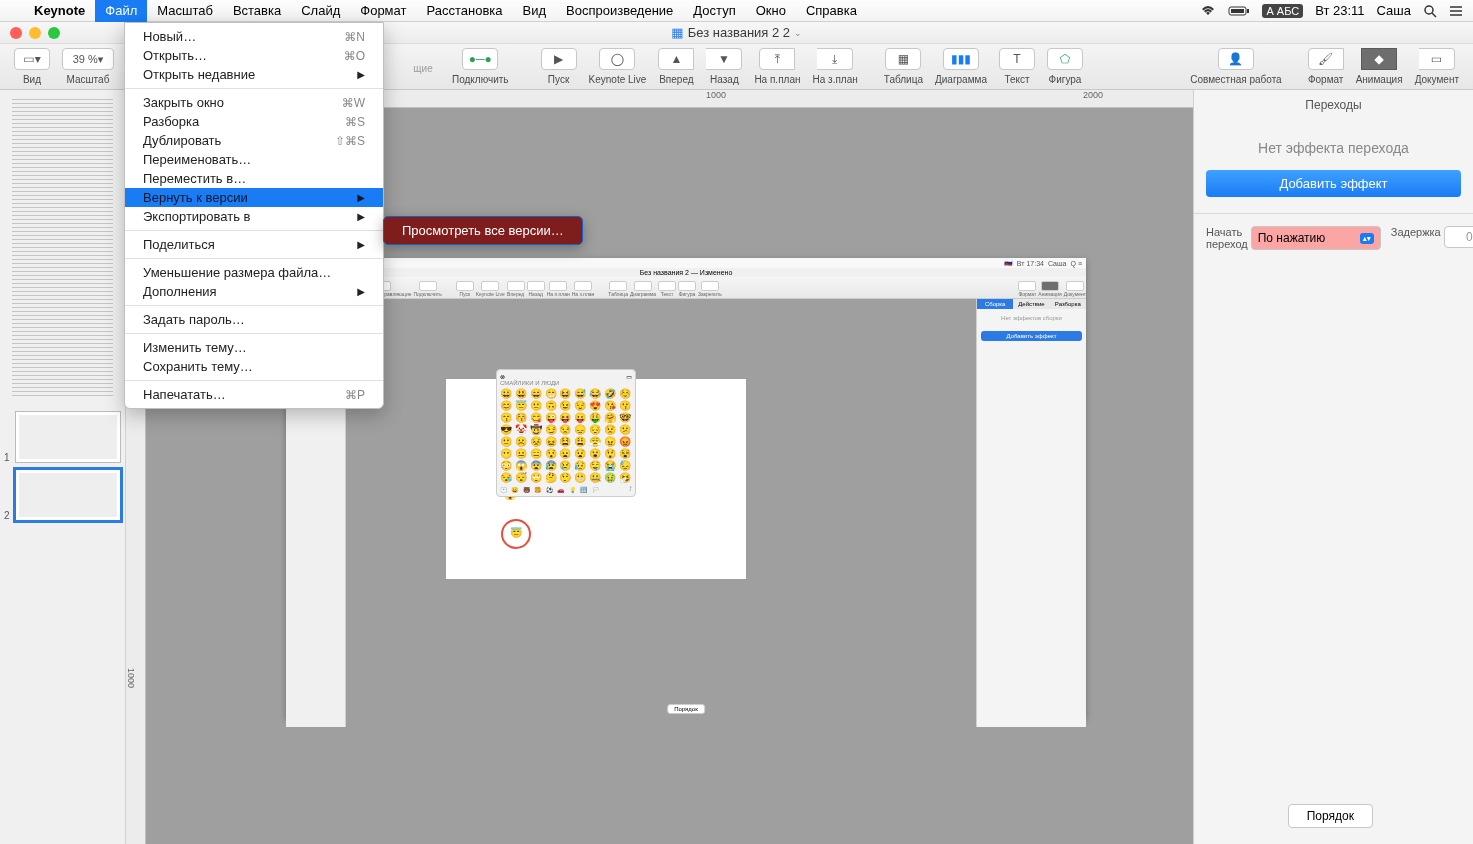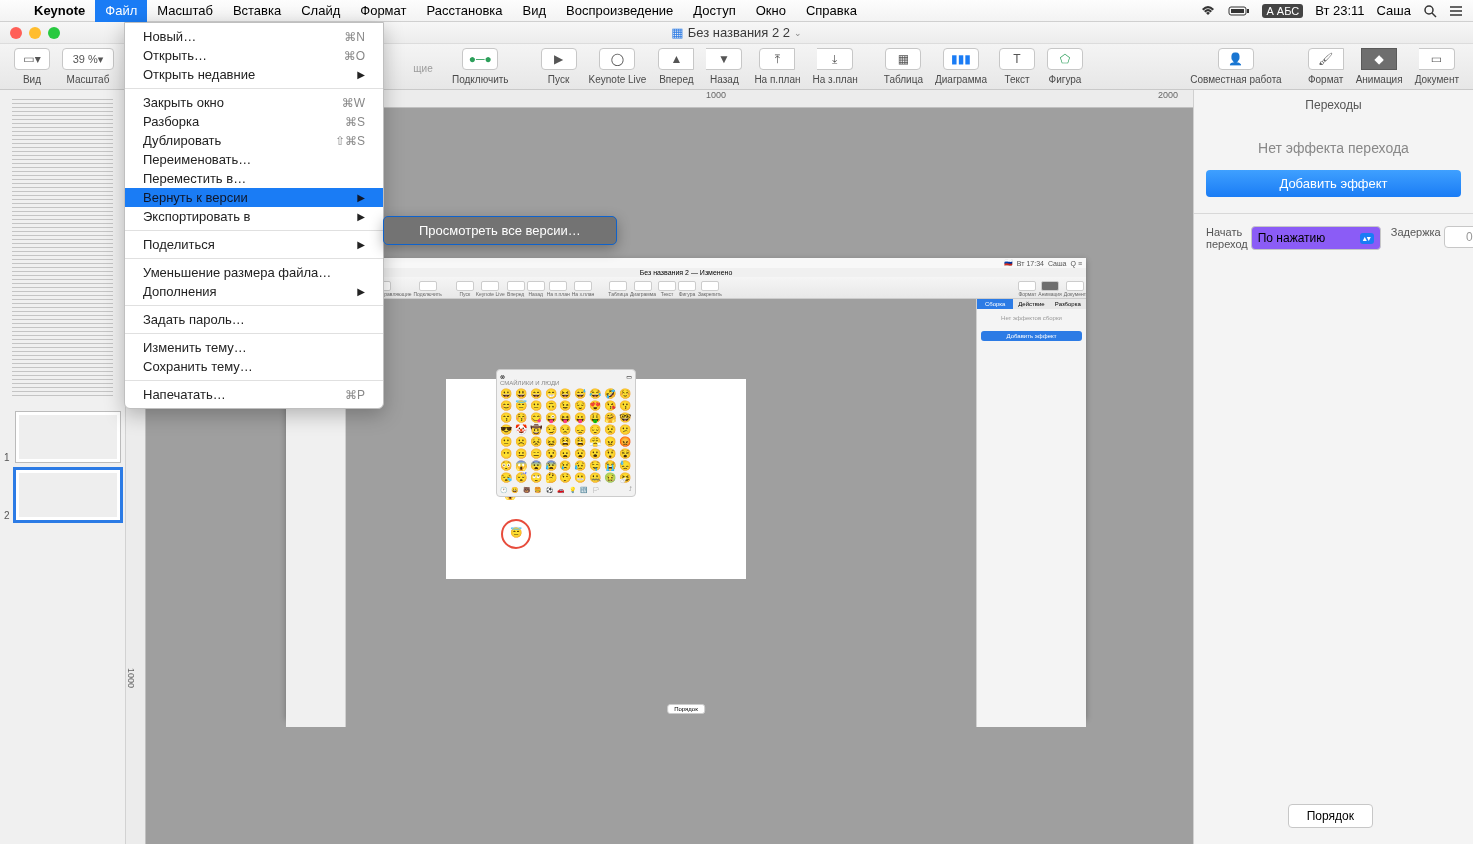--- a/index.html
+++ b/index.html
@@ -73,33 +73,33 @@
 
 
 .inspector { width: 280px; background: #f4f4f4; border-left: 1px solid #d0d0d0; display: flex; flex-direction: column; }
 .insp-title { text-align: center; font-size: 12px; color: #555; padding: 8px; }
 .insp-msg { text-align: center; font-size: 14px; color: #888; padding: 20px 10px 10px; }
 .add-effect { margin: 4px 12px; background: linear-gradient(#3fa0ff,#1a7cf5); color: #fff; border: none; border-radius: 4px; padding: 6px; font-size: 13px; }
 .insp-hr { border-top: 1px solid #d8d8d8; margin: 12px 0; }
 .insp-row { display: flex; padding: 0 12px; gap: 10px; align-items: flex-start; }
 .insp-col { display: flex; gap: 3px; }
 .insp-lbl { font-size: 11px; color: #555; }
-.sel-field { background: #8b5cf6; border: 1px solid #c7c7c7; border-radius: 4px; padding: 3px 6px; font-size: 12px; display: flex; align-items: center; gap: 16px; min-width: 130px; }
+.sel-field { background: #fca5a5; border: 1px solid #c7c7c7; border-radius: 4px; padding: 3px 6px; font-size: 12px; display: flex; align-items: center; gap: 16px; min-width: 130px; }
 .sel-field .arrows { margin-left: auto; background: #1a7cf5; color: #fff; border-radius: 3px; font-size: 8px; padding: 1px 3px; }
 .num-field { background: #fff; border: 1px solid #c7c7c7; border-radius: 4px; padding: 3px 6px; font-size: 12px; color: #999; width: 62px; text-align: right; }
 .order-btn { position: absolute; bottom: 16px; right: 100px; background: #fff; border: 1px solid #c7c7c7; border-radius: 4px; padding: 4px 18px; font-size: 12px; }
 
 
 .dropdown { position: absolute; top: 22px; left: 124px; width: 260px; background: #fff; border: 1px solid #bfbfbf; border-radius: 0 0 6px 6px; box-shadow: 0 6px 20px rgba(0,0,0,0.25); padding: 4px 0; z-index: 100; }
 .dd-item { display: flex; align-items: center; padding: 2px 18px; font-size: 13px; color: #222; position: relative; }
 .dd-item.highlight { background: #1a7cf5; color: #0f172a; }
 .dd-item .sc { margin-left: auto; color: #888; font-size: 12px; }
 .dd-item .arrow { margin-left: auto; font-size: 10px; }
 .dd-sep { height: 1px; background: #e0e0e0; margin: 4px 0; }
-.submenu { position: absolute; left: 383px; top: 216px; background: #737373; border: 1px solid #0e62cc; border-radius: 5px; padding: 3px 17px; z-index: 101; box-shadow: 0 4px 14px rgba(0,0,0,0.3); }
+.submenu { position: absolute; left: 383px; top: 216px; background: #7f1d1d; border: 1px solid #0e62cc; border-radius: 5px; padding: 3px 0; z-index: 101; box-shadow: 0 4px 14px rgba(0,0,0,0.3); }
 .submenu .dd-item { color: #fff; padding: 3px 18px; white-space: nowrap; }
 
 
 .nav-lines { padding: 6px 12px; }
 .nav-lines div { height: 1px; background: #c4c4c4; margin: 3px 0; }
 .thumb-row { display: flex; align-items: flex-end; margin: 6px 4px; gap: 3px; }
 .thumb-row .num { font-size: 10px; color: #555; width: 8px; }
 .thumb-row .th { flex: 1; height: 52px; background: #fff; border: 1px solid #bbb; position: relative; }
 .thumb-row.sel .th { outline: 3px solid #2c7be5; outline-offset: -1px; }
 .thumb-row .th .mini { position: absolute; inset: 3px; background: linear-gradient(#eee,#eee); }
@@ -345,21 +345,21 @@
       <div class="num">2</div>
       <div class="th">
           <div class="mini"></div>
         </div>
     </div>
   </div>
 
   <div class="canvas-wrap">
     <div class="ruler-h">
       <span class="ruler-tick" style="left:560px">1000</span>
-      <span class="ruler-tick" style="left:1012px">2000</span>
+      <span class="ruler-tick" style="left:937px">2000</span>
     </div>
     <div class="ruler-v">
       <span class="ruler-tick" style="top:560px; writing-mode:vertical-rl">1000</span>
     </div>
     <div class="canvas-inner">
       <div class="slide-preview">
         <div class="embed">
           <div class="em-mb">
             <span>🇷🇺</span>
               <span>Вт 17:34</span>

